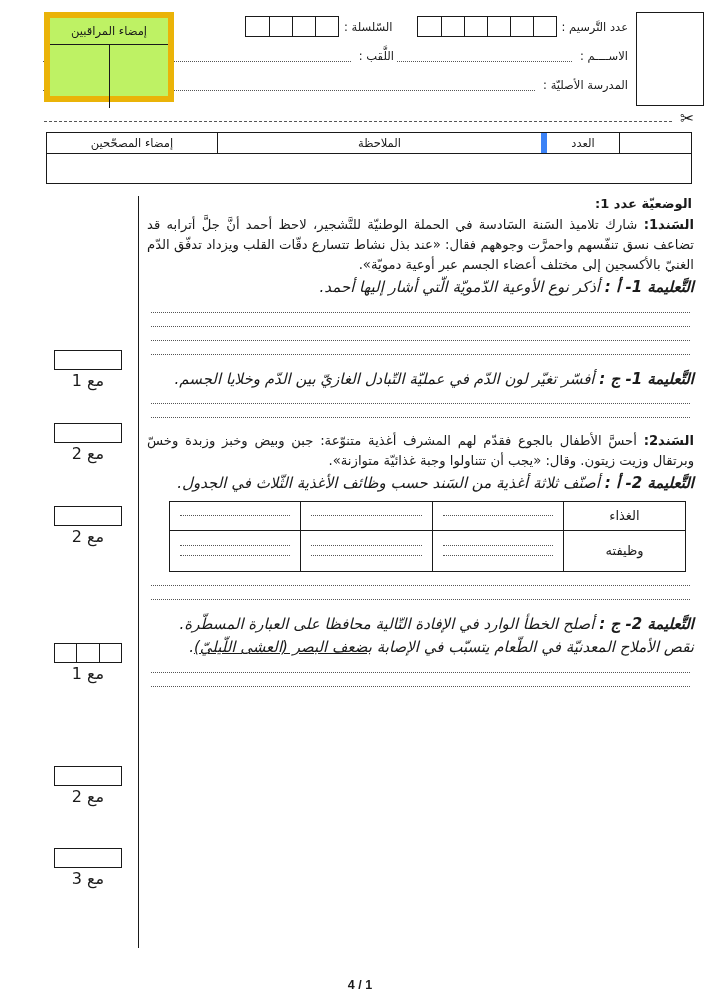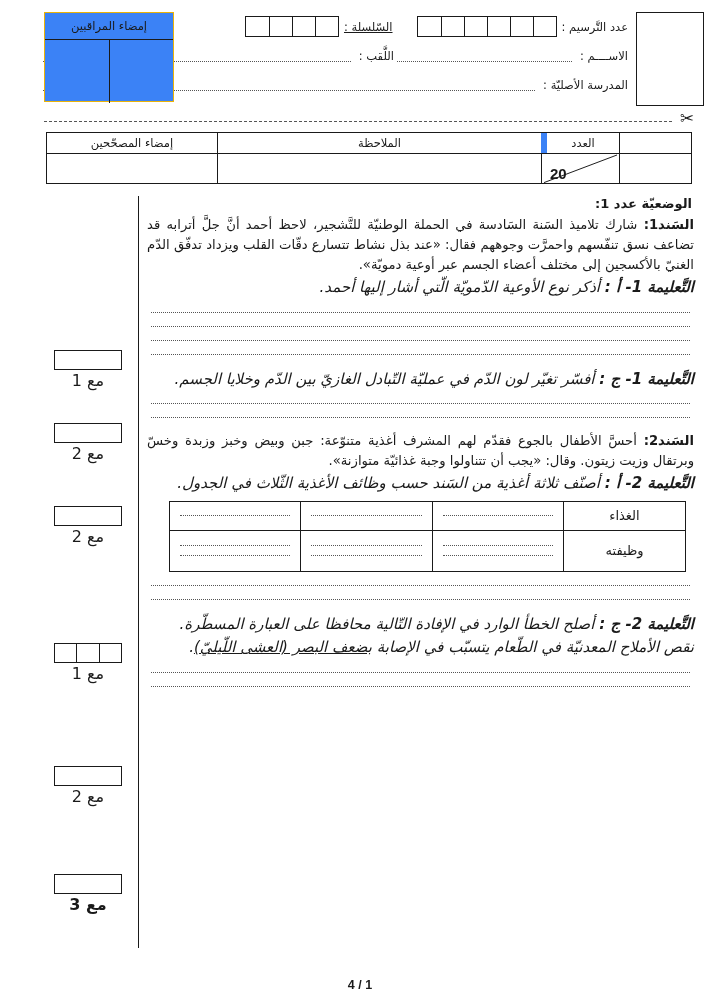--- a/index.html
+++ b/index.html
@@ -82,23 +82,23 @@
   }
   .dotfill.short { flex: 0 0 175px; }
 
   
   .supervisors {
     position: absolute;
     top: 12px;
     left: 44px;
     width: 130px;
     height: 90px;
-    border: 1px solid #eab308;
-    box-sizing: border-box;
-    background: #3b82f6;
+    border: 6px solid #eab308;
+    box-sizing: border-box;
+    background: #bef264;
   }
   .supervisors .sv-title {
     height: 26px;
     border-bottom: 1px solid #1a1a1a;
     display: flex;
     align-items: center;
     justify-content: center;
     font-size: 11.5px;
   }
   .supervisors .sv-body {
@@ -357,21 +357,21 @@
       <div class="field-row">
         <span class="field-label">عدد التَّرسيم :</span>
         <span class="boxcells">
           <span class="cell"></span>
           <span class="cell"></span>
           <span class="cell"></span>
           <span class="cell"></span>
           <span class="cell"></span>
           <span class="cell"></span>
         </span>
-        <span class="field-label" style="padding-right:24px;text-decoration:underline;">السّلسلة :</span>
+        <span class="field-label" style="padding-right:24px;">السّلسلة :</span>
         <span class="boxcells">
           <span class="cell"></span>
           <span class="cell"></span>
           <span class="cell"></span>
           <span class="cell"></span>
         </span>
       </div>
 
       <div class="field-row">
         <span class="field-label">الاســــم :</span>
@@ -401,34 +401,20 @@
     <div class="scissors">✂</div>
   </div>
 
   <div class="marks-table">
     <div class="marks-row head">
       <div class="mk-blank"></div>
       <div class="mk-score">العدد</div>
       <div class="mk-note">الملاحظة</div>
       <div class="mk-sign">إمضاء المصحّحين</div>
     </div>
-    <div class="marks-row body">
-      <div class="mk-blank"></div>
-      <div class="score-cell-body">
-        <svg class="diag" viewBox="0 0 78 30" preserveAspectRatio="none">
-          <line x1="2" y1="29" x2="76" y2="1" stroke="#1a1a1a" stroke-width="1"></line>
-        </svg>
-        <span class="twenty">20</span>
-      </div>
-      <div class="mk-note"></div>
-      <div class="mk-sign body-split">
-        <div class="half"></div>
-        <div class="half"></div>
-      </div>
-    </div>
   </div>
 
   <div class="exam-body">
 
     <div class="score-col">
 
       <div class="score-box" style="top:154px;">
         <div class="sb-rect"></div>
         <div class="sb-label">مع 1</div>
       </div>
@@ -450,21 +436,21 @@
           <div class="sb-sub"></div>
         </div>
         <div class="sb-label">مع 1</div>
       </div>
 
       <div class="score-box" style="top:570px;">
         <div class="sb-rect"></div>
         <div class="sb-label">مع 2</div>
       </div>
 
-      <div class="score-box" style="top:678px;font-weight:bold;">
+      <div class="score-box" style="top:652px;">
         <div class="sb-rect"></div>
         <div class="sb-label">مع 3</div>
       </div>
 
     </div>
 
     <div class="content-col">
 
       <div class="sit-title">الوضعيّة عدد 1:</div>
 

